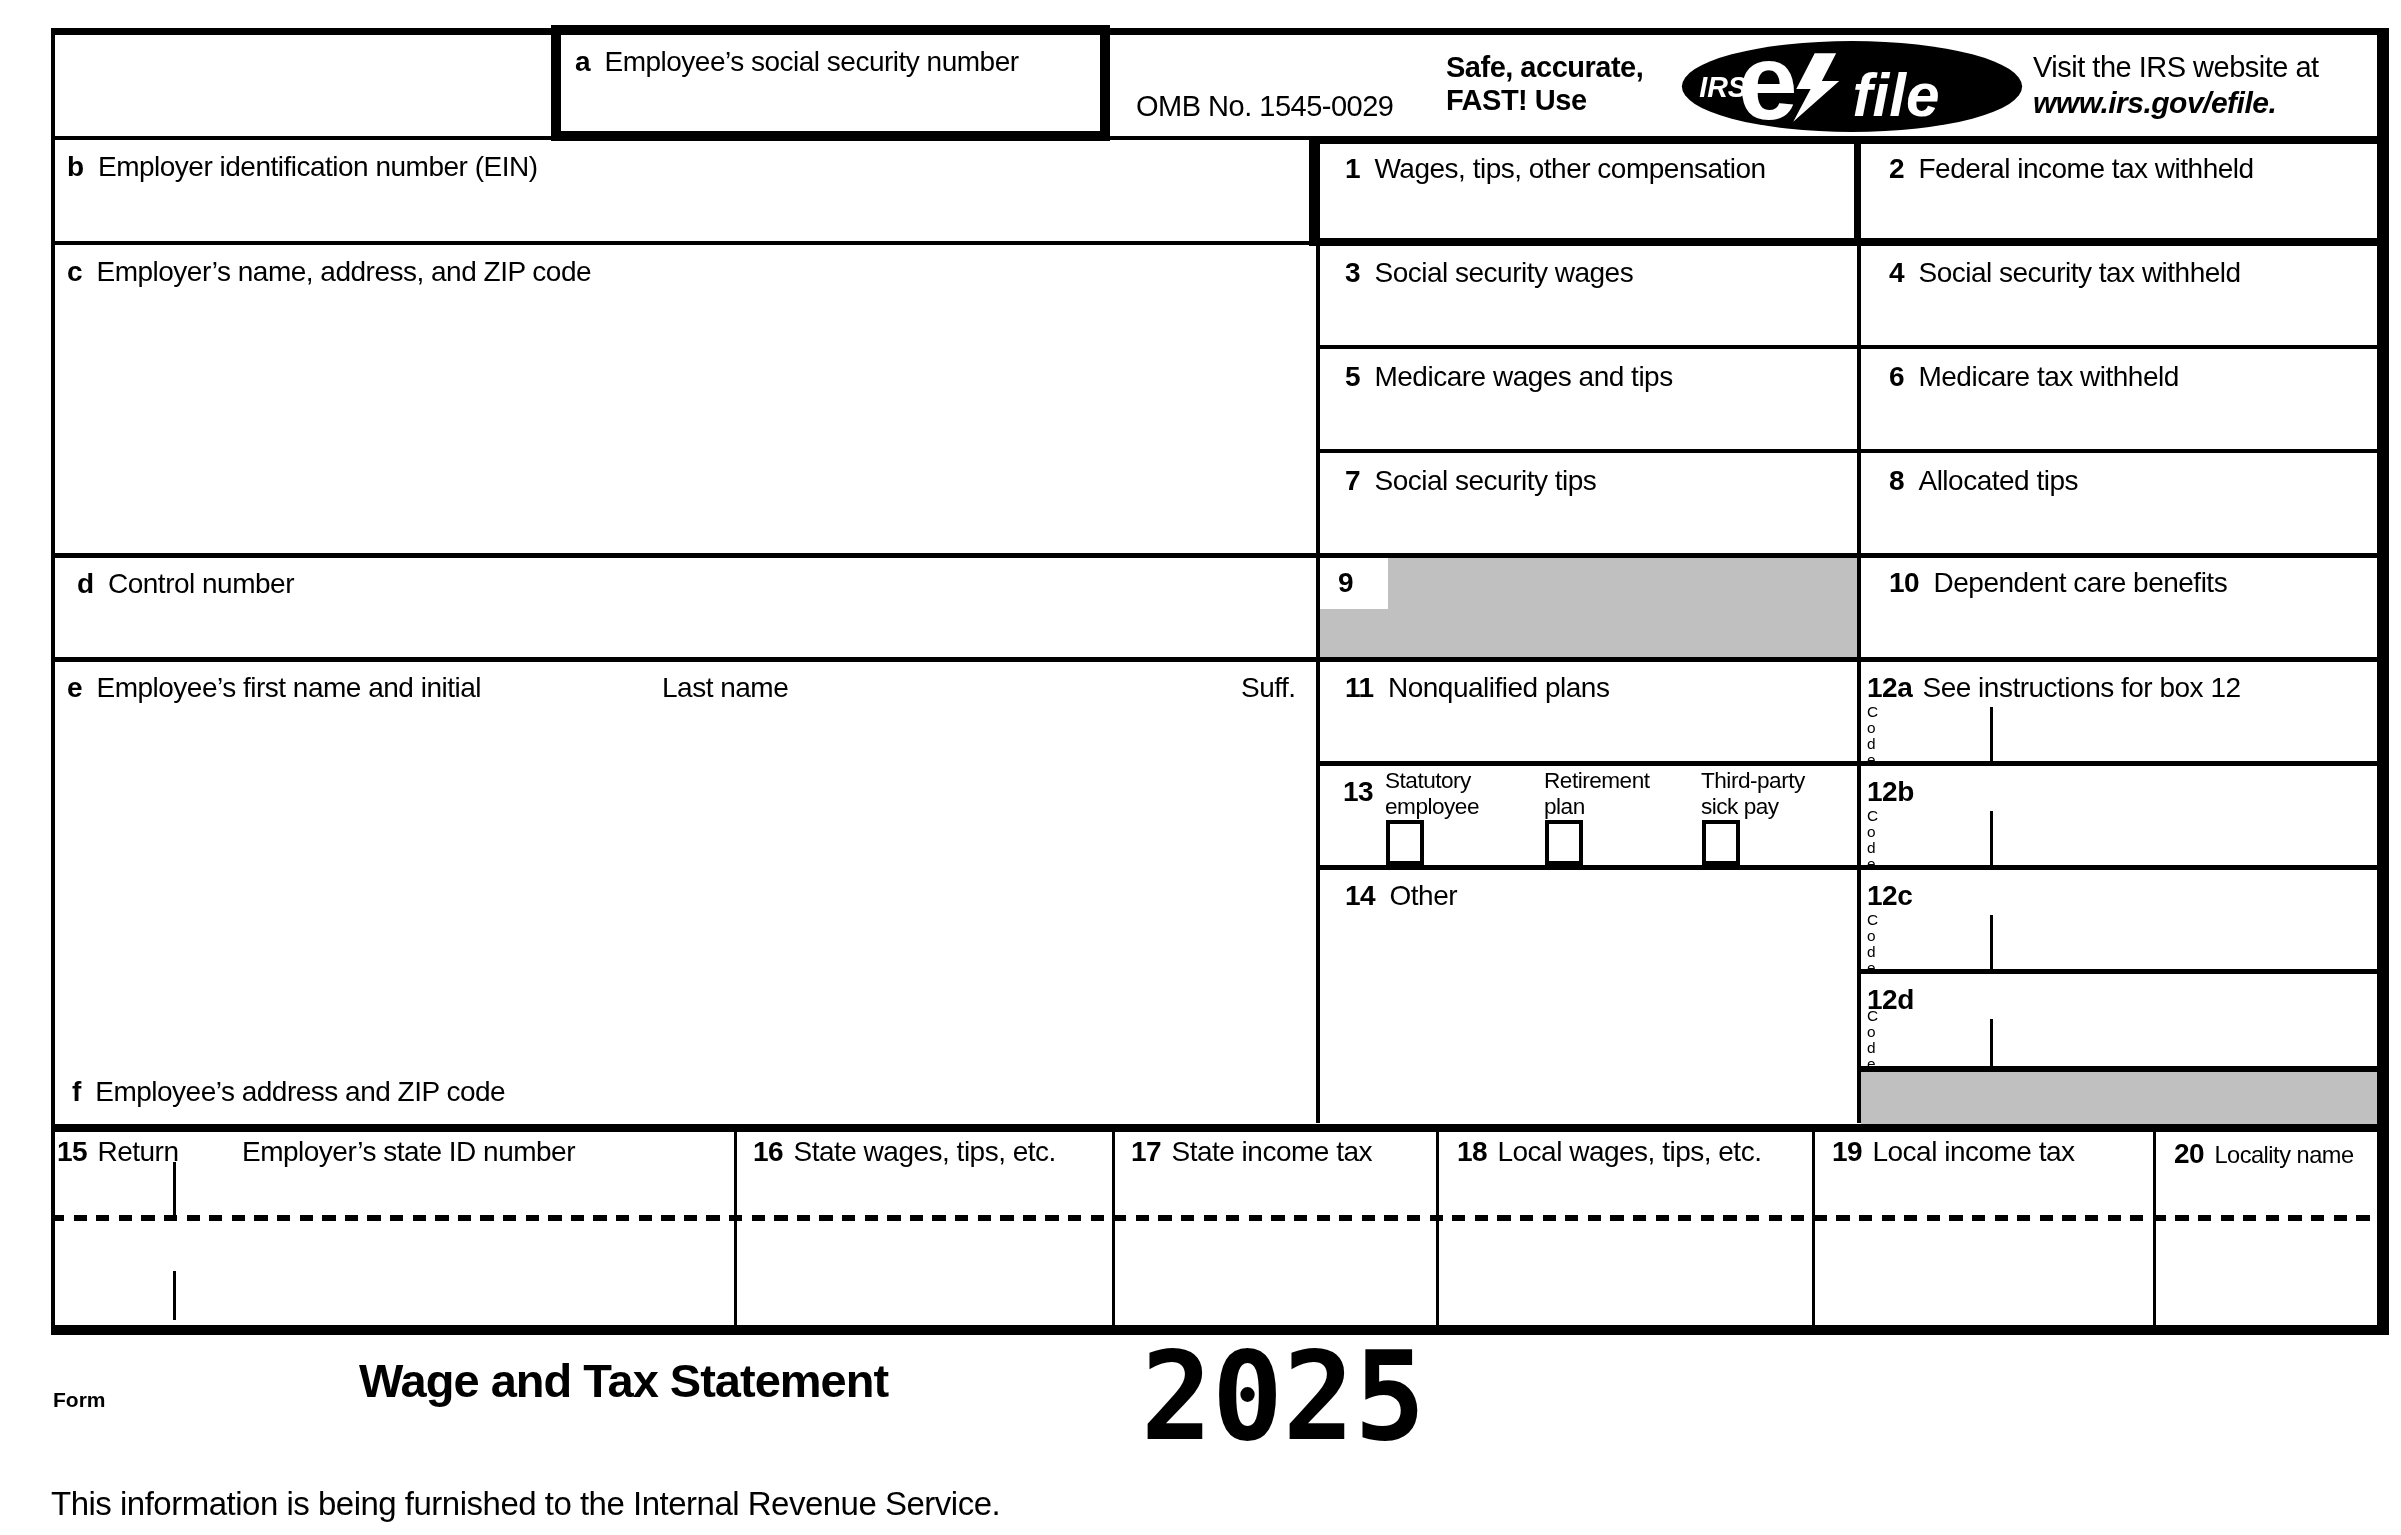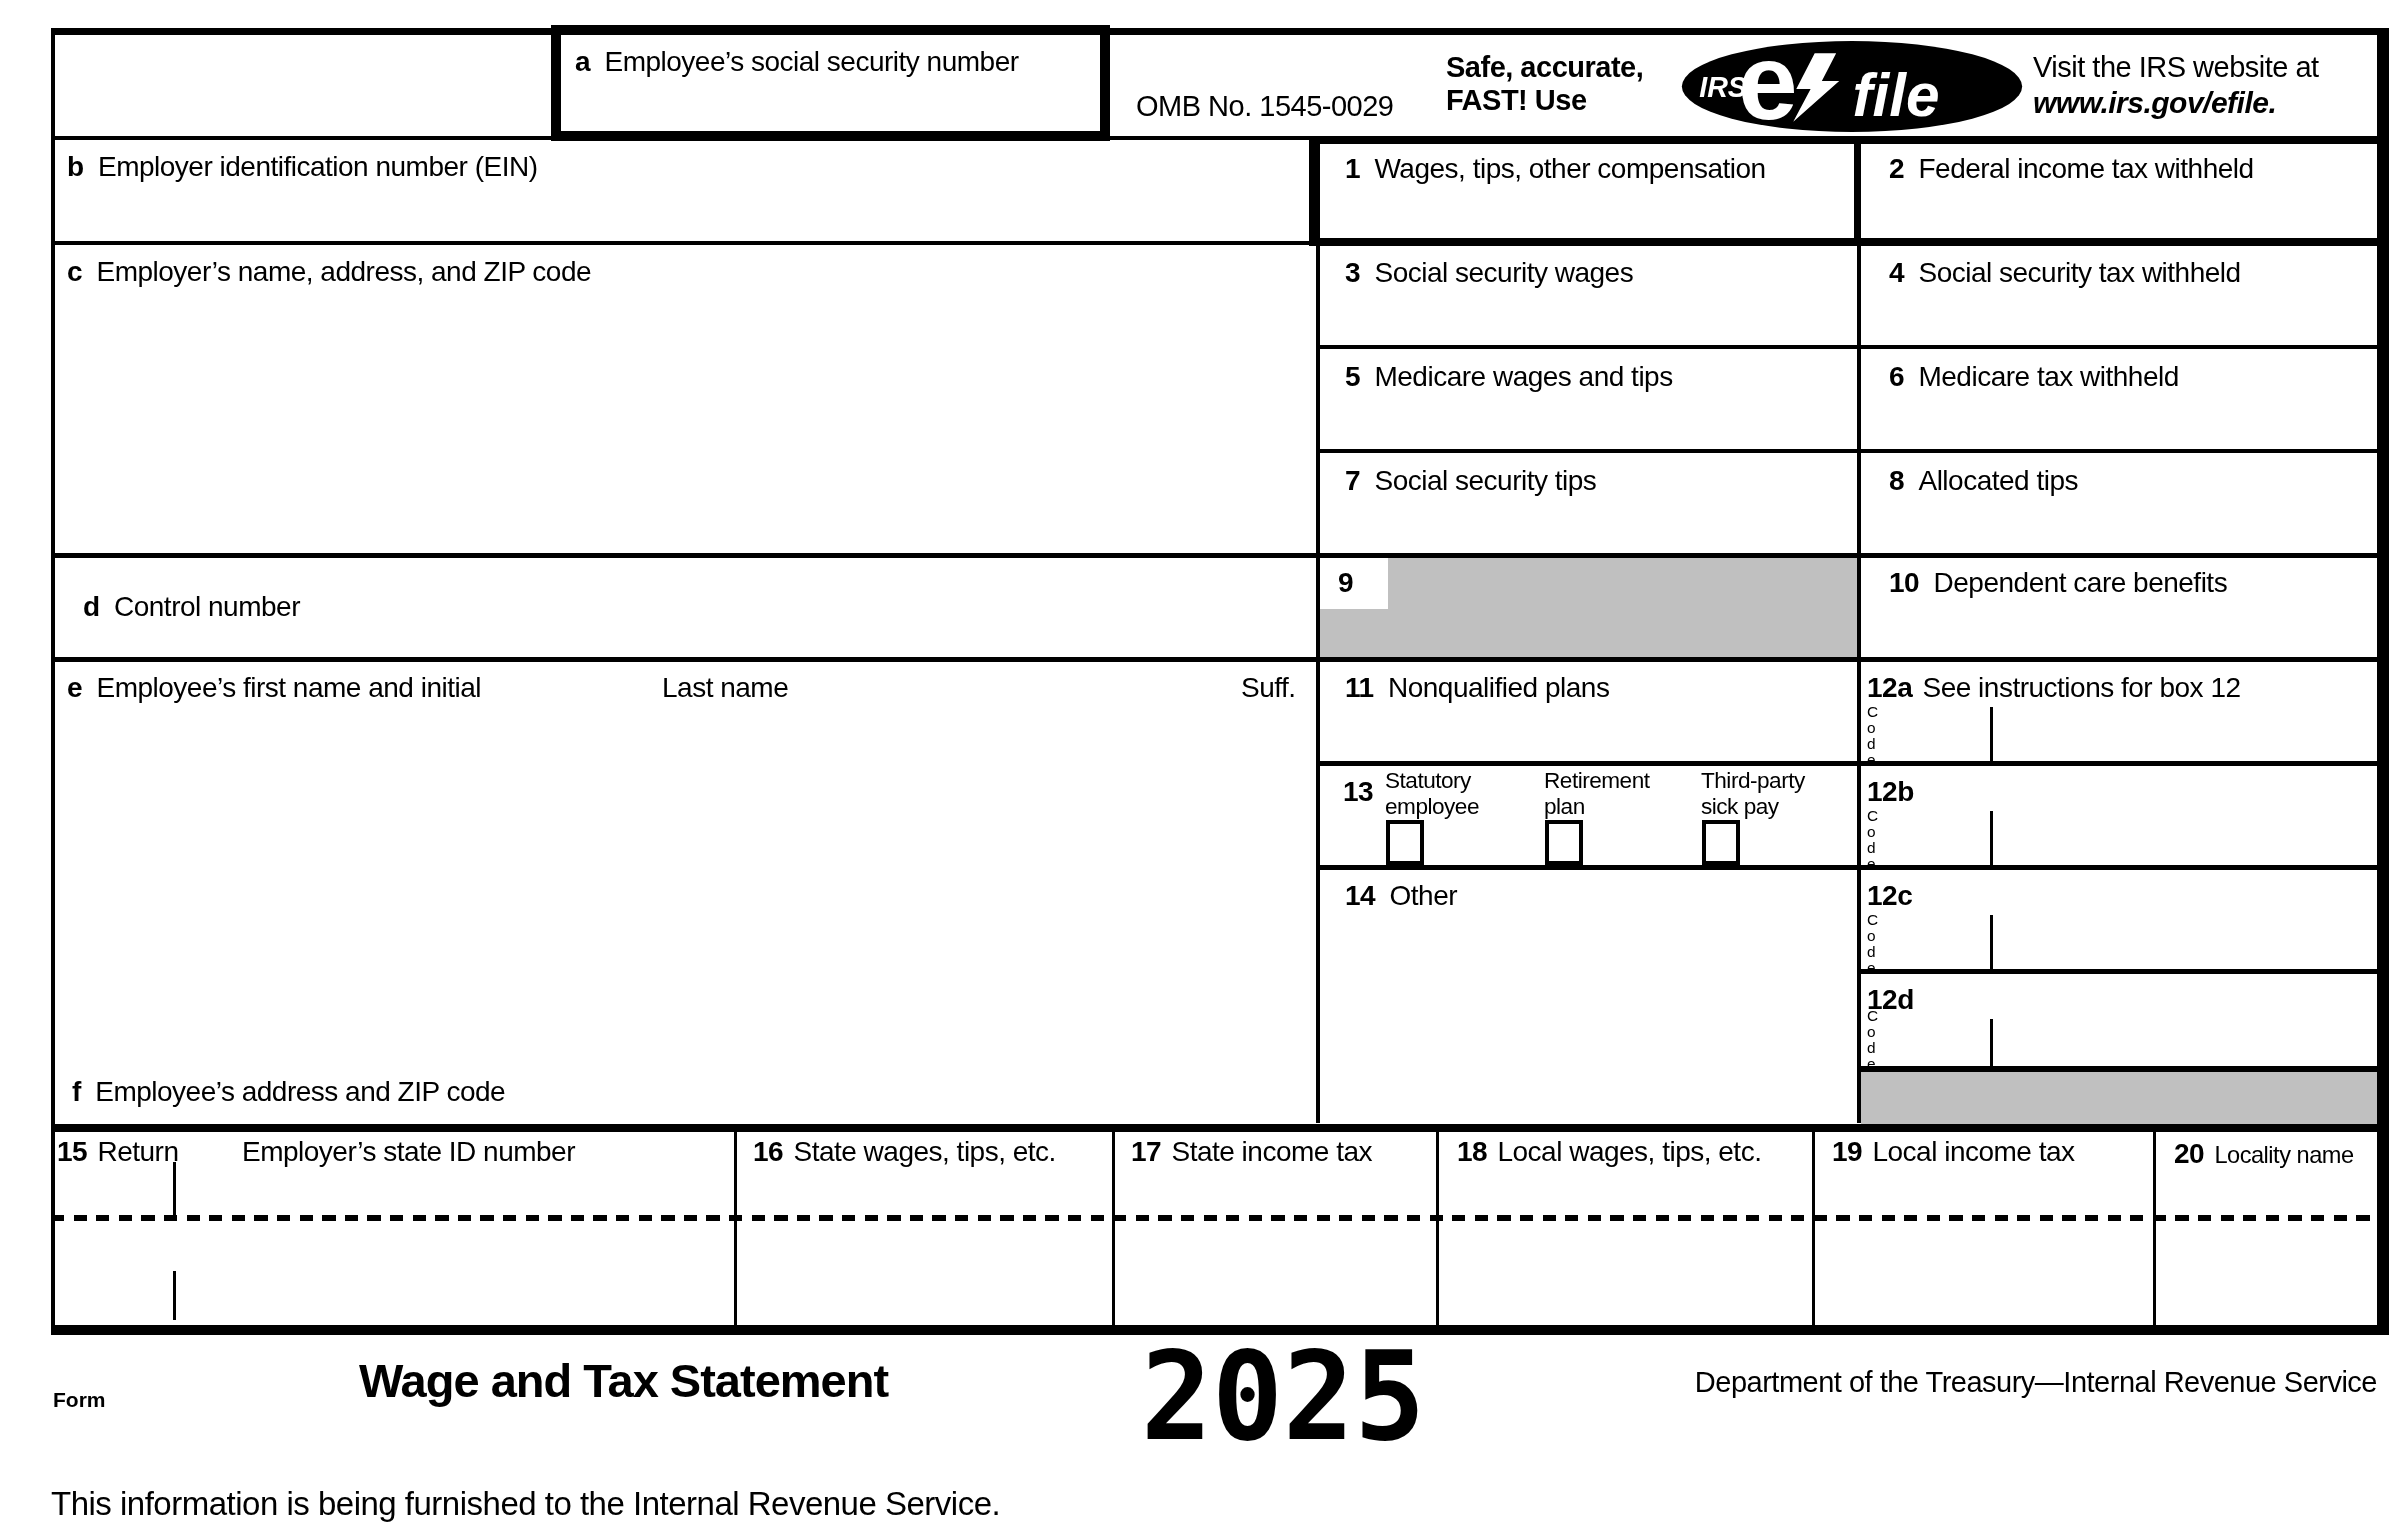--- a/index.html
+++ b/index.html
@@ -101,21 +101,21 @@
 
   <div class="visit1" style="left:2033px;top:51px;">Visit the IRS website at</div>
   <div class="visit2" style="left:2033px;top:86px;">www.irs.gov/efile.</div>
 
   <div class="lbl" style="left:67px;top:152px;">
     <span class="num">b</span><span>Employer identification number (EIN)</span>
   </div>
   <div class="lbl" style="left:67px;top:257px;">
     <span class="num">c</span><span>Employer’s name, address, and ZIP code</span>
   </div>
-  <div class="lbl" style="left:83px;top:569px;margin-top:23px;">
+  <div class="lbl" style="left:77px;top:569px;">
     <span class="num">d</span><span>Control number</span>
   </div>
   <div class="lbl" style="left:67px;top:673px;">
     <span class="num">e</span><span>Employee’s first name and initial</span>
   </div>
   <div class="lbl" style="left:662px;top:673px;">Last name</div>
   <div class="lbl" style="left:1241px;top:673px;">Suff.</div>
   <div class="lbl" style="left:72px;top:1077px;">
     <span class="num">f</span><span>Employee’s address and ZIP code</span>
   </div>
@@ -216,21 +216,20 @@
   <div class="shl" style="left:1832px;top:1136px;">
     <span class="num2">19</span><span>Local income tax</span>
   </div>
   <div class="shl" style="left:2174px;top:1138px;font-size:23.6px;">
     <span class="num2" style="font-size:28px;">20</span><span>Locality name</span>
   </div>
 
   <div class="formword" style="left:53px;top:1388px;">Form</div>
   <div class="formtitle" style="left:359px;top:1357px;">Wage and Tax Statement</div>
   <div class="year" style="left:1141px;top:1333px;">2025</div>
-  <div class="dept" style="left:1322px;top:1366px;width:1055px;">Department of the Treasury—Internal Revenue Service</div>
   <div class="furnish" style="left:51px;top:1485px;">This information is being furnished to the Internal Revenue Service.</div>
 
   <div class="field" style="left:569px;top:87px;width:523px;height:46px;"></div>
   <div class="field" style="left:62px;top:187px;width:1236px;height:49px;"></div>
   <div class="field" style="left:62px;top:292px;width:1241px;height:254px;"></div>
   <div class="field" style="left:62px;top:600px;width:1241px;height:51px;"></div>
   <div class="field" style="left:62px;top:708px;width:1241px;height:359px;"></div>
   <div class="field" style="left:62px;top:1106px;width:1241px;height:15.4px;"></div>
   <div class="field" style="left:1326px;top:187px;width:521px;height:49px;"></div>
   <div class="field" style="left:1867px;top:187px;width:503px;height:49px;"></div>

